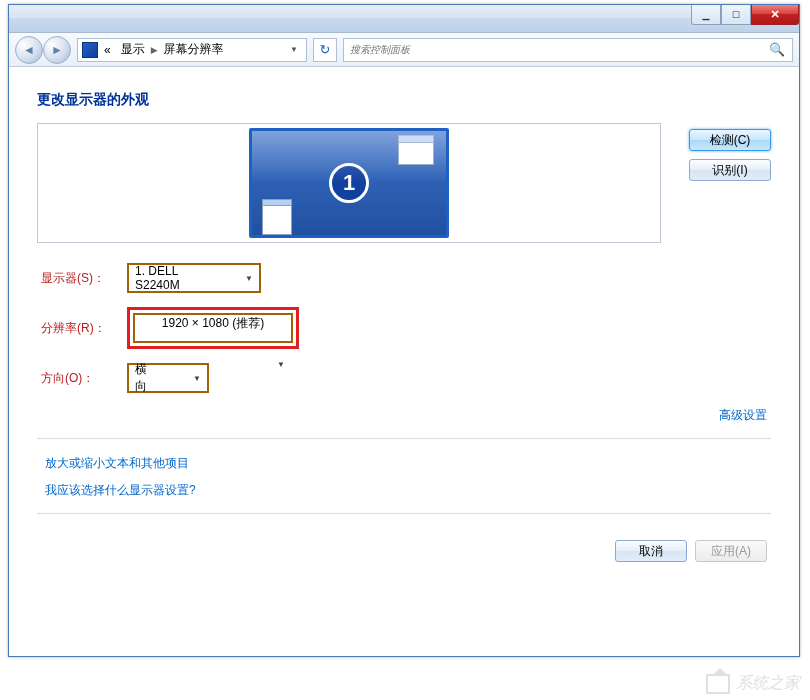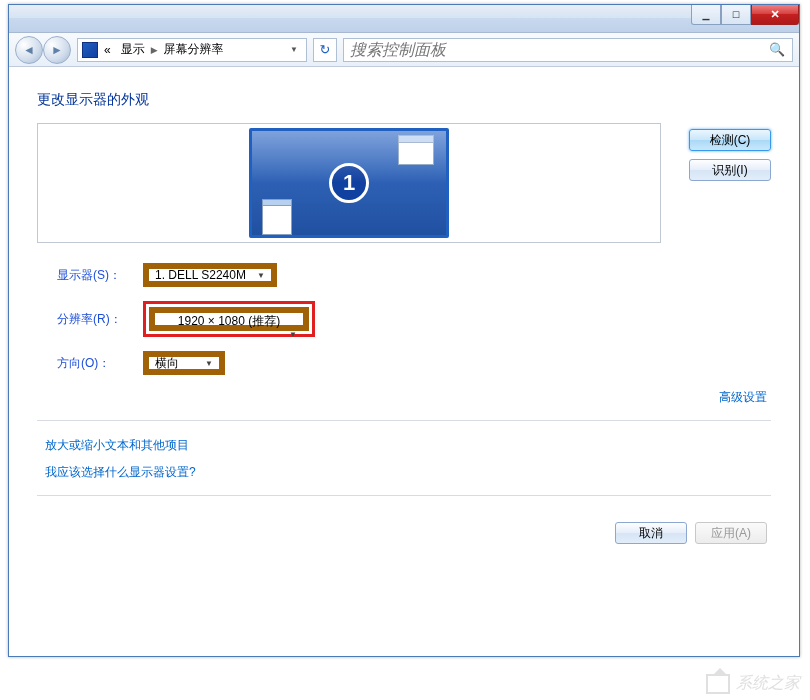--- a/index.html
+++ b/index.html
@@ -17,45 +17,45 @@
 .navbar { height: 34px; background: linear-gradient(to bottom, #f7fafd, #e8eff8); border-bottom: 1px solid #c0ccdc; display: flex; align-items: center; padding: 0 6px; gap: 6px; }
 .nav-arrows { display: flex; gap: 0; }
 .nav-arrow { width: 28px; height: 28px; border-radius: 50%; background: radial-gradient(circle at 30% 30%, #fff, #d0dcec 60%, #a0b4ce); border: 1px solid #9ab0cc; display: flex; align-items: center; justify-content: center; color: #6080a8; font-size: 12px; cursor: pointer; }
 .breadcrumb { flex: 0 0 auto; display: flex; align-items: center; height: 24px; border: 1px solid #b0c0d4; background: #fff; padding: 0 4px; gap: 2px; min-width: 230px; }
 .bc-icon { width: 16px; height: 16px; background: linear-gradient(135deg, #2060c0, #1040a0); border: 1px solid #0d3080; }
 .bc-sep { color: #666; font-size: 9px; }
 .bc-item { color: #000; padding: 0 4px; }
 .bc-drop { color: #555; font-size: 8px; margin-left: auto; padding: 0 4px; }
 .refresh { width: 24px; height: 24px; border: 1px solid #b0c0d4; background: #fff; display: flex; align-items: center; justify-content: center; color: #2060c0; cursor: pointer; font-size: 13px; }
 .searchbox { flex: 1; height: 24px; border: 1px solid #b0c0d4; background: #fff; display: flex; align-items: center; padding: 0 6px; }
-.searchbox input { border: none; outline: none; flex: 1; font-size: 16px; color: #888; font-style: italic; background: transparent; }
+.searchbox input { border: none; outline: none; flex: 1; font-size: 10px; color: #888; font-style: italic; background: transparent; }
 .searchbox .mag { color: #2878d8; font-size: 13px; cursor: pointer; }
 
 .content { padding: 24px 28px; }
-.heading { color: #003399; font-size: 14px; margin-bottom: 14px; font-weight: normal; }
+.heading { color: #003399; font-size: 14px; margin-bottom: 14px; font-weight: bold; }
 
 .preview-row { display: flex; gap: 28px; margin-bottom: 20px; }
 .preview-frame { flex: 1; border: 1px solid #c0c8d4; height: 120px; background: #fff; display: flex; align-items: center; justify-content: center; position: relative; }
 .monitor { width: 200px; height: 110px; background: linear-gradient(to bottom, #3a70c8, #2050a0); border: 3px solid #2060c0; border-radius: 2px; position: relative; display: flex; align-items: center; justify-content: center; }
 .monitor::after { content: ""; position: absolute; top: 0; left: 0; right: 0; height: 50%; background: linear-gradient(to bottom, rgba(255,255,255,0.35), rgba(255,255,255,0)); pointer-events: none; }
 .monitor-num { width: 40px; height: 40px; border-radius: 50%; background: #1040a0; border: 3px solid #fff; color: #fff; font-size: 22px; font-weight: bold; display: flex; align-items: center; justify-content: center; }
 .mini-win { position: absolute; background: #fff; border: 1px solid #88a0c0; }
 .mini-win.top { width: 36px; height: 30px; top: 4px; right: 12px; }
 .mini-win.top::before { content: ""; display: block; height: 6px; background: #b8d0f0; border-bottom: 1px solid #88a0c0; }
 .mini-win.bot { width: 30px; height: 36px; bottom: 0; left: 10px; }
 .mini-win.bot::before { content: ""; display: block; height: 5px; background: #b8d0f0; border-bottom: 1px solid #88a0c0; }
 
 .side-btns { display: flex; flex-direction: column; gap: 8px; width: 82px; padding-top: 6px; }
 .win-btn { height: 22px; border: 1px solid #8ca8d0; border-radius: 3px; background: linear-gradient(to bottom, #fdfeff, #e6eef9 49%, #d6e4f5 50%, #e2edf9); font-size: 12px; cursor: pointer; display: flex; align-items: center; justify-content: center; color: #000; }
 .win-btn.detect { border-color: #3898ec; box-shadow: 0 0 3px rgba(56,152,236,0.8); background: linear-gradient(to bottom, #eaf6ff, #c8e6fa 49%, #aad8f6 50%, #c8e8fc); }
 
 .form-table { margin-left: 4px; }
 .form-row { display: flex; align-items: center; margin-bottom: 14px; }
-.form-label { width: 86px; color: #1d4ed8; margin-left: 16px; }
-.dropdown { height: 24px; border: 6px solid #a16207; background: #fff; display: flex; align-items: center; padding: 0 6px; cursor: pointer; position: relative; font-size: 12px; }
+.form-label { width: 86px; color: #b91c1c; }
+.dropdown { height: 30px; border: 2px solid #a16207; background: #fff; display: flex; align-items: center; padding: 0 6px; cursor: pointer; position: relative; font-size: 12px; gap: 28px; }
 .dropdown .arrow { margin-left: auto; font-size: 8px; color: #444; padding-left: 8px; }
 .dd-monitor { width: 134px; }
 .dd-res { width: 160px; flex-direction: column; }
 .dd-orient { width: 82px; }
 .highlight { border: 3px solid #e02020; padding: 3px; display: inline-flex; }
 
 .adv-link { text-align: right; margin: 6px 4px 0 0; }
 .link { color: #0066cc; cursor: pointer; font-size: 12px; }
 
 .divider { border: none; border-top: 1px solid #d8dce2; margin: 14px 0 16px; }

